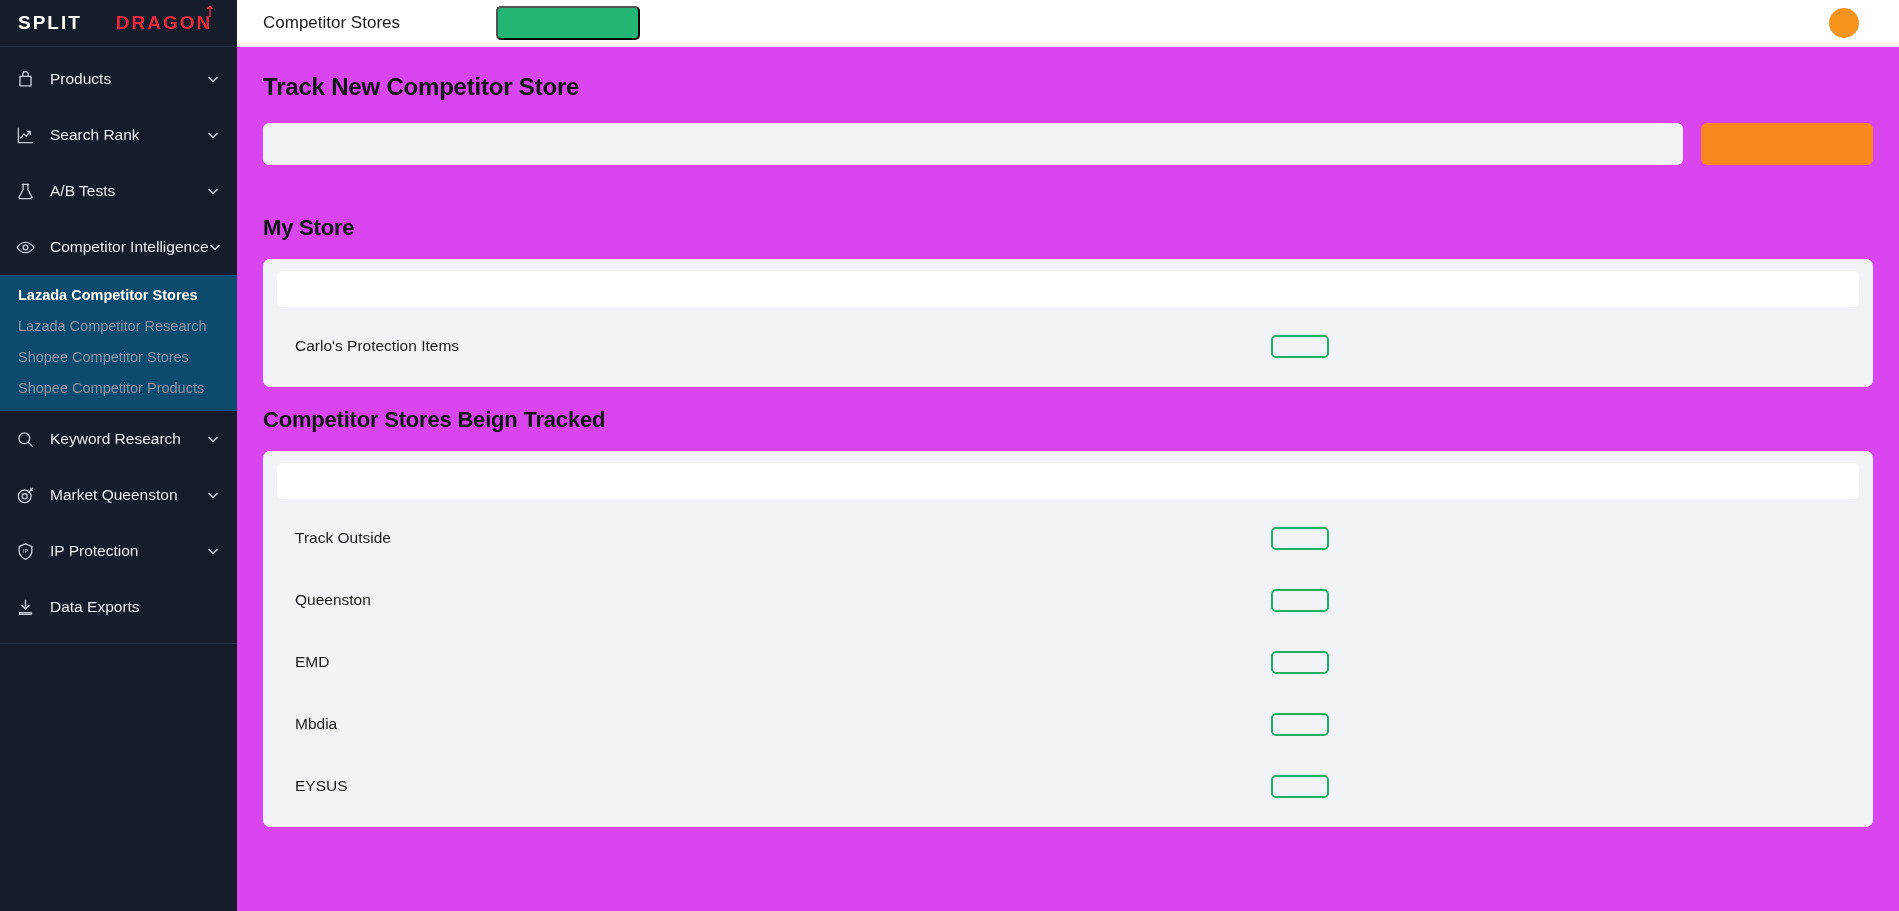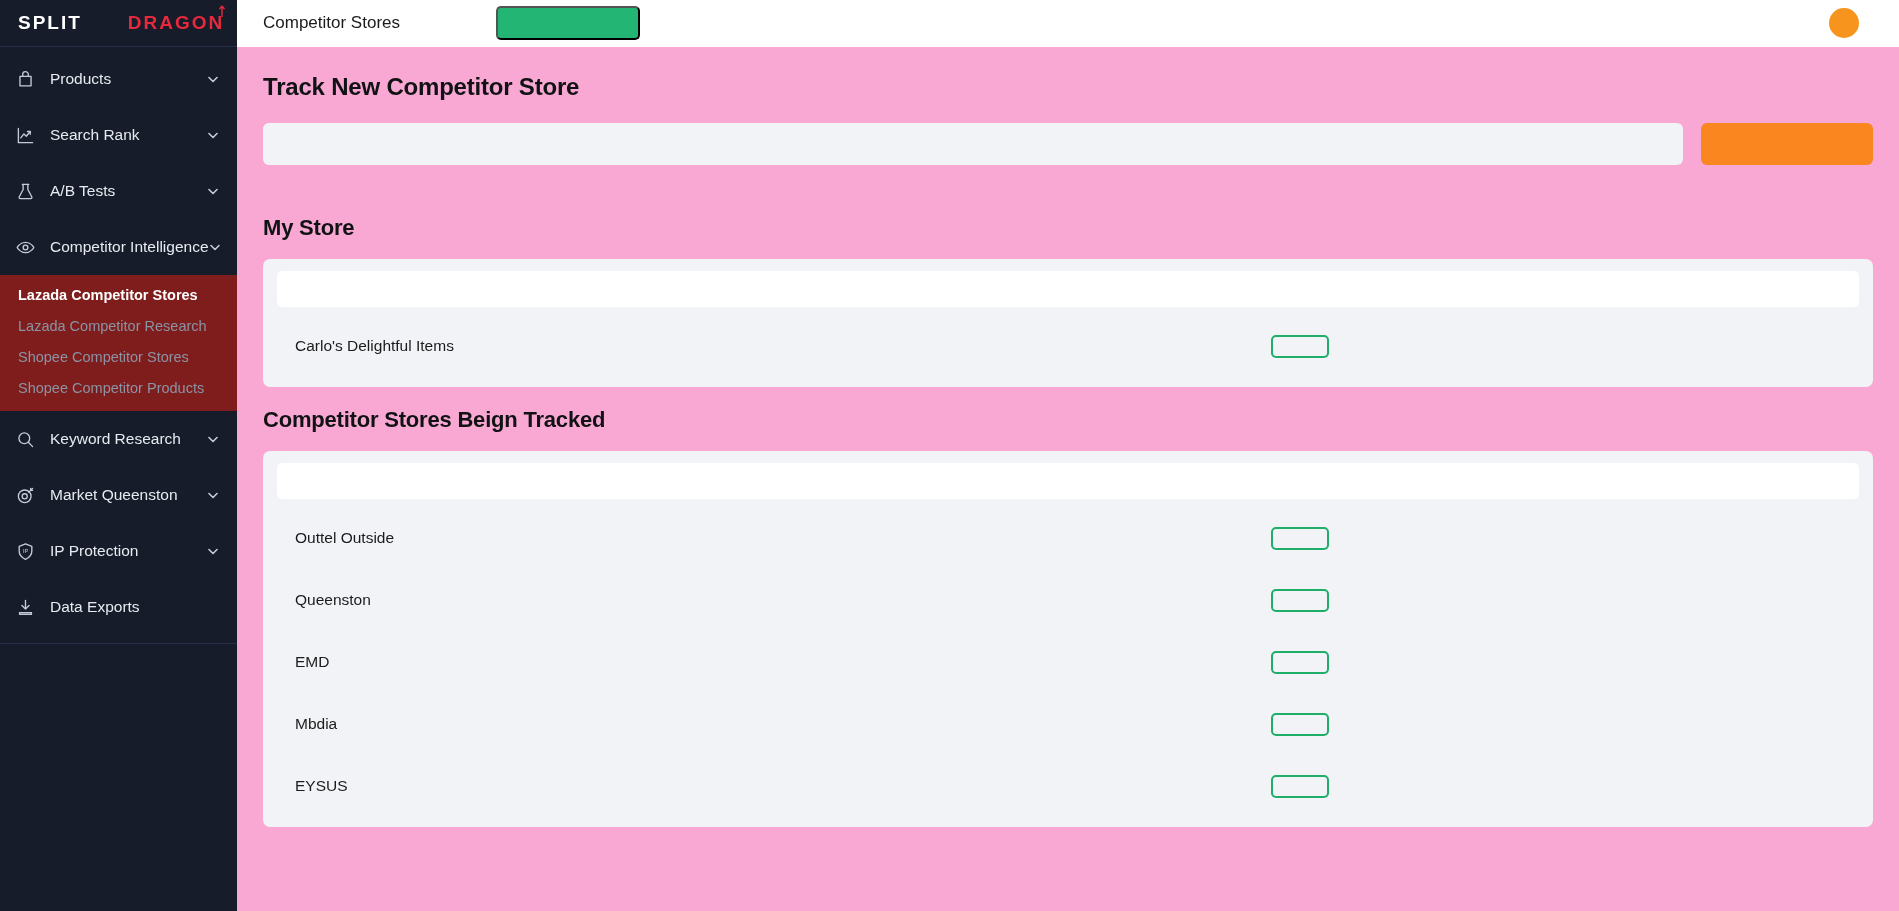--- a/index.html
+++ b/index.html
@@ -19,21 +19,21 @@
     display: flex; flex-direction: column;
     position: relative; overflow: hidden;
   }
   .logo-wrap {
     height: 47px; display: flex; align-items: center;
     padding-left: 18px;
     border-bottom: 1px solid #263047;
   }
   .logo {
     font-size: 19px; font-weight: 700; letter-spacing: 2.0px;
-    display: flex; align-items: center; gap: 20px;
+    display: flex; align-items: center; gap: 8px;
     font-family: "Liberation Sans", sans-serif;
   }
   .logo .l-split { color: #ffffff; }
   .logo .l-dragon { color: #e8283c; position: relative; margin-left: 26px; }
   .logo .l-dragon .tail {
     position: absolute; right: -2px; top: -7px;
     width: 8px; height: 12px;
   }
 
   .nav { flex: 1 1 auto; padding-top: 4px; }
@@ -48,36 +48,36 @@
   }
   .nav-item .lbl {
     color: #e7eaf0; font-size: 15.5px; font-weight: 400; flex: 1 1 auto;
     white-space: nowrap;
   }
   .nav-item .chev {
     width: 13px; height: 13px; color: #c6cbd7; display: flex;
     align-items: center; justify-content: center;
   }
 
-  .submenu { background: #7f1d1d; padding: 4px 5px 8px 0; }
+  .submenu { background: #0c4a6e; padding: 4px 5px 8px 0; }
   .sub-item {
     height: 31px; display: flex; align-items: center;
     padding-left: 18px; cursor: pointer;
     font-size: 14.5px; color: #8b93a4; white-space: nowrap;
   }
   .sub-item.active { color: #ffffff; font-weight: 700; }
 
   .sidebar-divider {
     height: 1px; background: #263047; margin: 8px 0 0 0;
   }
   .sidebar-bottom { padding-bottom: 10px; }
 
   
   .main {
-    flex: 1 1 auto; height: 911px; background: #f9a8d4;
+    flex: 1 1 auto; height: 911px; background: #d946ef;
     display: flex; flex-direction: column; overflow: hidden;
   }
   .topbar {
     height: 47px; min-height: 47px; background: #ffffff;
     display: flex; align-items: center;
     padding: 0 40px 0 26px;
     border-bottom: 1px solid #ffffff;
   }
   .topbar-title {
     font-size: 17px; color: #1b1b1b; font-weight: 400; white-space: nowrap;
@@ -333,36 +333,36 @@
         <input class="track-input" type="text" placeholder="" style="">
         <button class="track-btn"></button>
       </div>
 
       <h2 class="section-title">My Store</h2>
 
       <div class="card">
         <input class="card-header-bar" type="text" placeholder="" style="">
 
         <div class="store-row">
-          <span class="store-name">Carlo's Delightful Items</span>
+          <span class="store-name">Carlo's Protection Items</span>
           <span class="col-a"><span class="sk sk-w1"></span></span>
           <span class="col-b"><span class="sk sk-w2"></span></span>
           <span class="col-c"><span class="sk sk-w3"></span></span>
           <span class="col-d"><span class="sk sk-w4"></span></span>
           <button class="row-btn"></button>
         </div>
       </div>
 
       <h2 class="section-title tight">Competitor Stores Beign Tracked</h2>
 
       <div class="card">
         <input class="card-header-bar" type="text" placeholder="" style="">
 
         <div class="store-row">
-          <span class="store-name">Outtel Outside</span>
+          <span class="store-name">Track Outside</span>
           <span class="col-a"><span class="sk sk-w1"></span></span>
           <span class="col-b"><span class="sk sk-w2"></span></span>
           <span class="col-c"><span class="sk sk-w3"></span></span>
           <span class="col-d"><span class="sk sk-w4"></span></span>
           <button class="row-btn"></button>
         </div>
 
         <div class="store-row">
           <span class="store-name">Queenston</span>
           <span class="col-a"><span class="sk sk-w1"></span></span>

